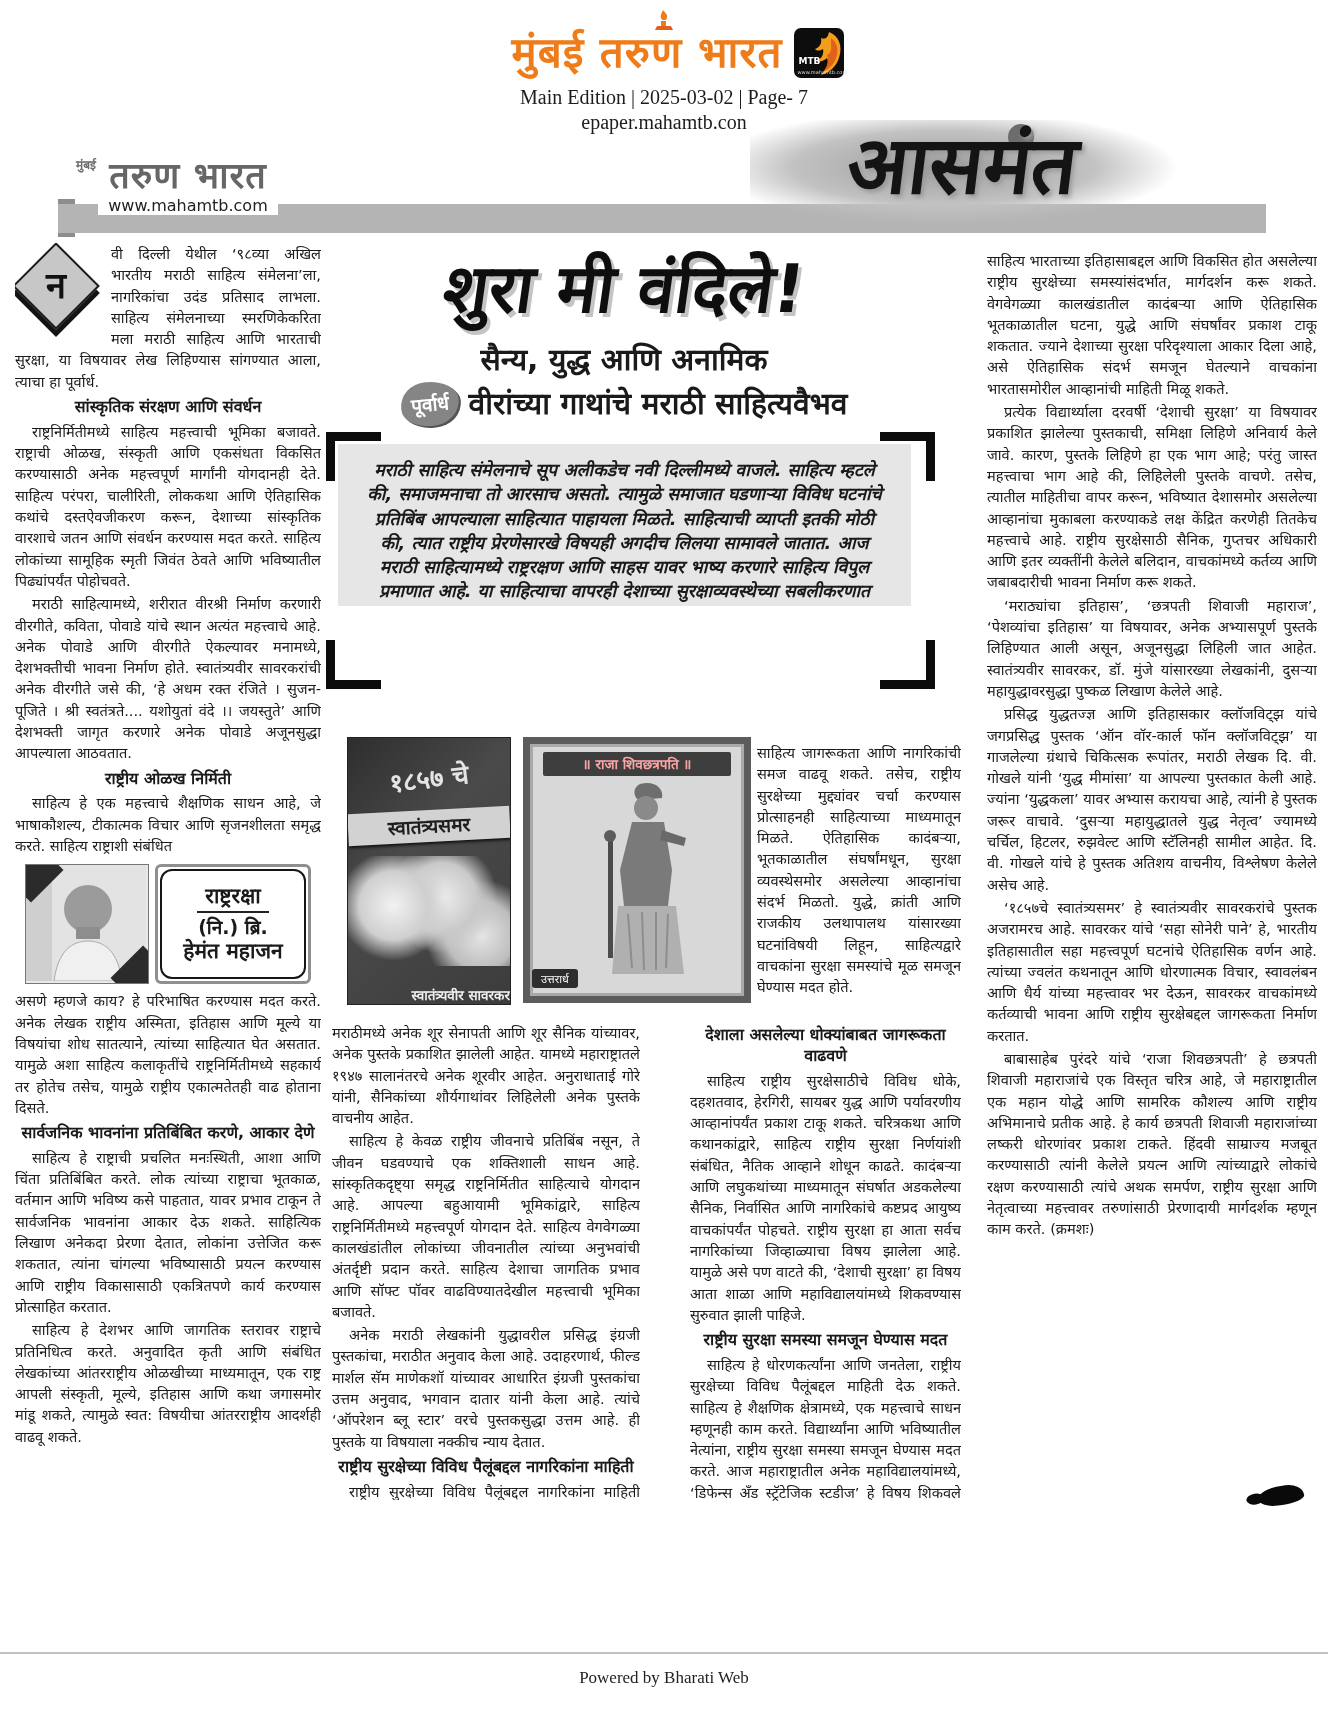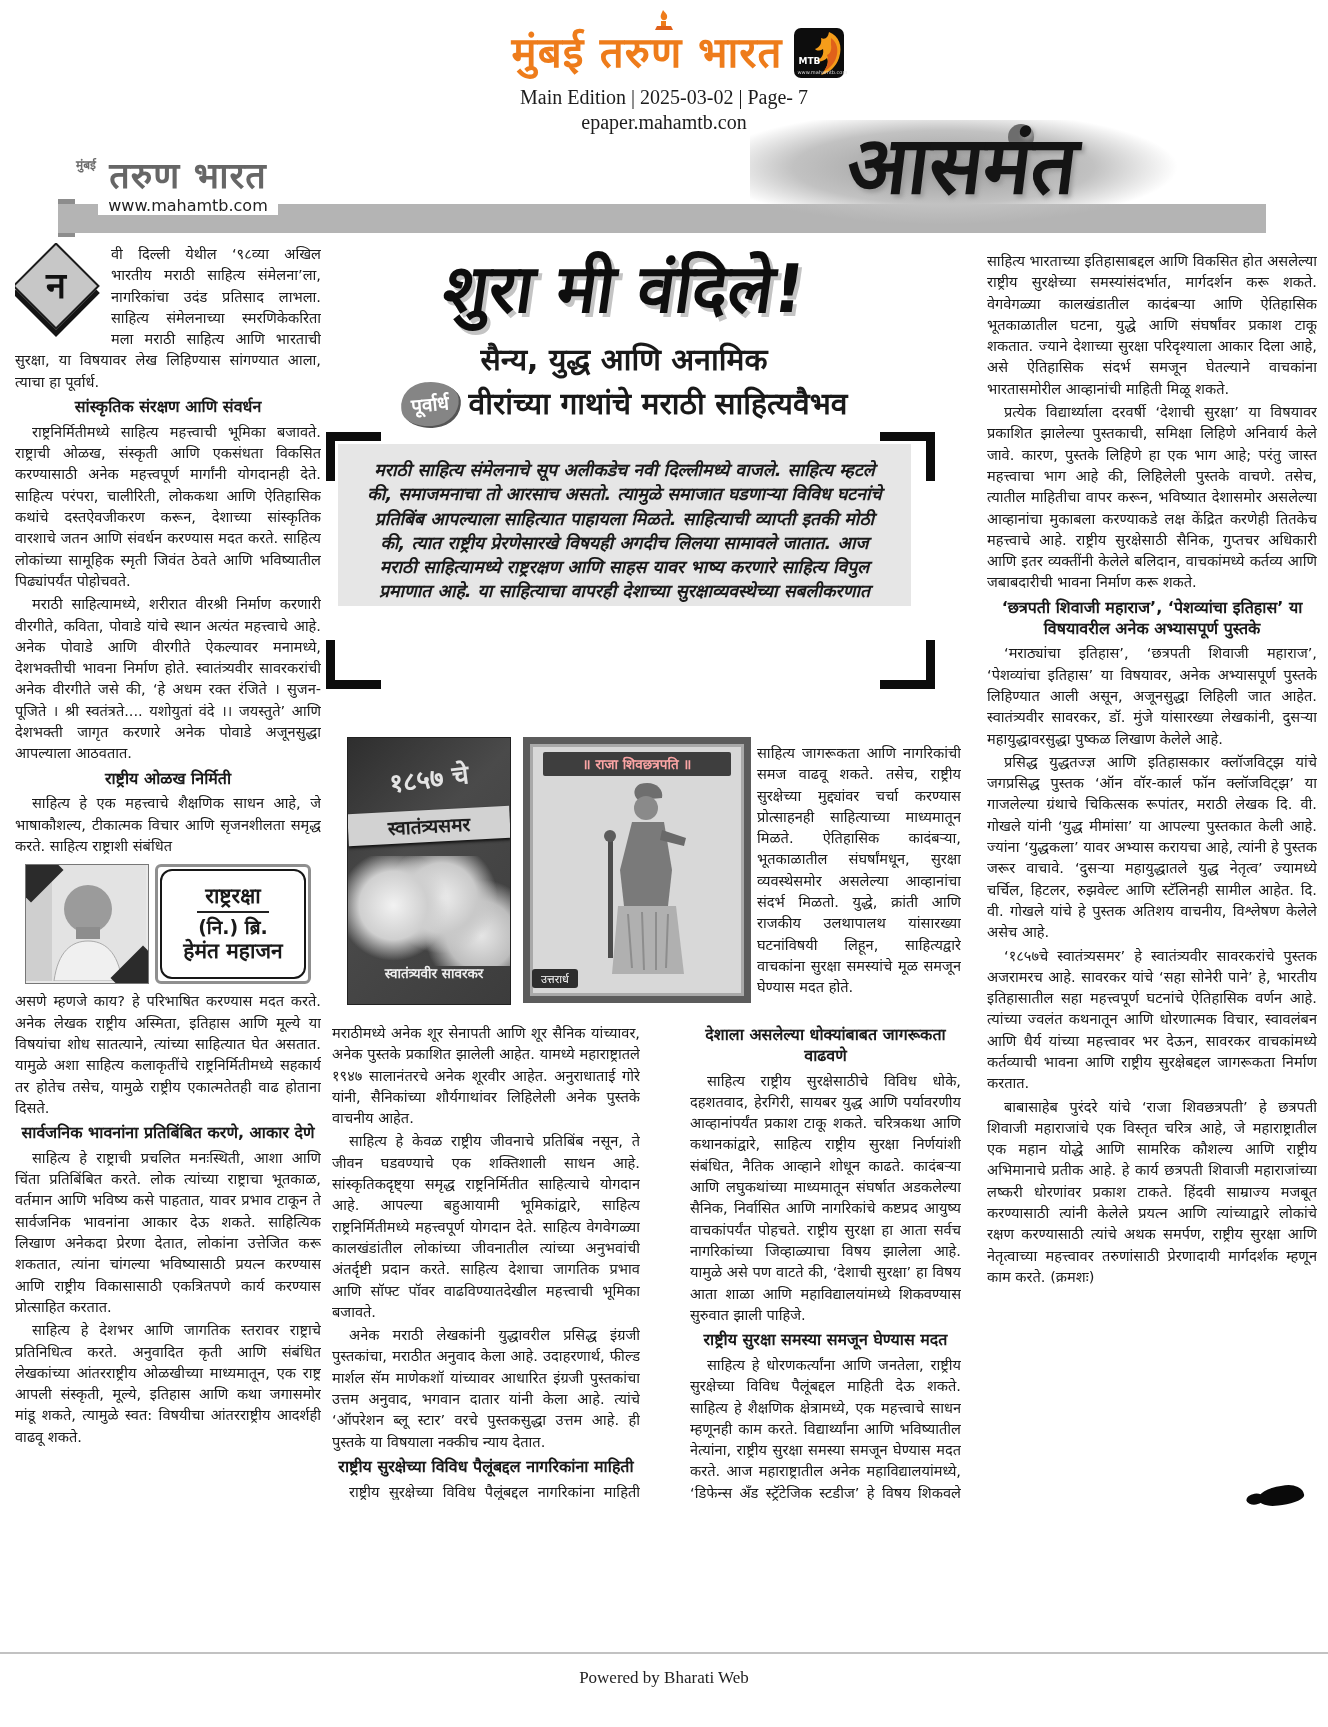--- a/index.html
+++ b/index.html
@@ -77,21 +77,21 @@
   
   .cover1{position:absolute;left:347px;top:737px;width:162px;height:266px;background:
      linear-gradient(135deg,#2e2e2e 0%,#4a4a4a 40%,#3c3c3c 100%);overflow:hidden;border:1px solid #222;}
   .cover1-title1{margin:22px 0 0 26px;color:#e4e4e4;font-size:26px;font-weight:bold;transform:rotate(-7deg);width:110px;text-align:center;}
   .cover1-band{margin-top:14px;background:#d2d2d2;color:#1e1e1e;font-size:19px;font-weight:bold;
      text-align:center;padding:3px 0;transform:rotate(-3deg);box-shadow:0 2px 3px #111;}
   .cover1-art{position:absolute;left:0;top:118px;width:100%;height:110px;
      background:radial-gradient(circle at 28% 45%,#f2f2f2 0%,#cfcfcf 26%,rgba(0,0,0,0) 42%),
                 radial-gradient(circle at 58% 38%,#ededed 0%,#c9c9c9 30%,rgba(0,0,0,0) 48%),
                 radial-gradient(circle at 82% 72%,#e6e6e6 0%,#bdbdbd 22%,rgba(0,0,0,0) 36%);}
-  .cover1-author{position:absolute;left:0;bottom:22px;width:100%;text-align:center;padding-left:10px;
+  .cover1-author{position:absolute;left:0;bottom:0;width:100%;text-align:right;padding-left:10px;
      color:#efefef;font-size:13.5px;font-weight:bold;box-sizing:border-box;}
   .cover2{position:absolute;left:523px;top:737px;width:228px;height:266px;background:#d8d8d8;
      border:7px solid #5c5c5c;box-sizing:border-box;box-shadow:inset 0 0 0 3px #a9a9a9;overflow:hidden;}
   .cover2-banner{margin:8px auto 0 auto;width:88%;background:#3e3e3e;color:#fca5a5;font-size:13.5px;
      font-weight:bold;text-align:center;padding:3px 0;border-radius:2px;}
   .cover2-fig{position:absolute;left:58px;top:34px;}
   .cover2-tag{position:absolute;left:2px;bottom:8px;background:#2e2e2e;color:#fff;font-size:11px;
      padding:2px 9px;border-radius:3px;}
   
   .footer-rule{position:absolute;left:0px;top:1652px;width:1328px;border-top:2px solid #c2c2c2;}
@@ -234,21 +234,20 @@
     </div>
   <div class="col col3">
       <div class="sub-h">देशाला असलेल्या धोक्यांबाबत जागरूकता वाढवणे</div>
       <p class="p">साहित्य राष्ट्रीय सुरक्षेसाठीचे विविध धोके, दहशतवाद, हेरगिरी, सायबर युद्ध आणि पर्यावरणीय आव्हानांपर्यंत प्रकाश टाकू शकते. चरित्रकथा आणि कथानकांद्वारे, साहित्य राष्ट्रीय सुरक्षा निर्णयांशी संबंधित, नैतिक आव्हाने शोधून काढते. कादंबऱ्या आणि लघुकथांच्या माध्यमातून संघर्षात अडकलेल्या सैनिक, निर्वासित आणि नागरिकांचे कष्टप्रद आयुष्य वाचकांपर्यंत पोहचते. राष्ट्रीय सुरक्षा हा आता सर्वच नागरिकांच्या जिव्हाळ्याचा विषय झालेला आहे. यामुळे असे पण वाटते की, ‘देशाची सुरक्षा’ हा विषय आता शाळा आणि महाविद्यालयांमध्ये शिकवण्यास सुरुवात झाली पाहिजे.</p>
       <div class="sub-h">राष्ट्रीय सुरक्षा समस्या समजून घेण्यास मदत</div>
       <p class="p">साहित्य हे धोरणकर्त्यांना आणि जनतेला, राष्ट्रीय सुरक्षेच्या विविध पैलूंबद्दल माहिती देऊ शकते. साहित्य हे शैक्षणिक क्षेत्रामध्ये, एक महत्त्वाचे साधन म्हणूनही काम करते. विद्यार्थ्यांना आणि भविष्यातील नेत्यांना, राष्ट्रीय सुरक्षा समस्या समजून घेण्यास मदत करते. आज महाराष्ट्रातील अनेक महाविद्यालयांमध्ये, ‘डिफेन्स अँड स्ट्रॅटेजिक स्टडीज’ हे विषय शिकवले जातात. त्यावर वेगवेगळ्या विषयांवर लिहिलेले ‘पीएच.डी’चे शोधनिबंध उपलब्ध आहेत.</p>
     </div>
   <div class="col col4">
       <p class="p">साहित्य भारताच्या इतिहासाबद्दल आणि विकसित होत असलेल्या राष्ट्रीय सुरक्षेच्या समस्यांसंदर्भात, मार्गदर्शन करू शकते. वेगवेगळ्या कालखंडातील कादंबऱ्या आणि ऐतिहासिक भूतकाळातील घटना, युद्धे आणि संघर्षांवर प्रकाश टाकू शकतात. ज्याने देशाच्या सुरक्षा परिदृश्याला आकार दिला आहे, असे ऐतिहासिक संदर्भ समजून घेतल्याने वाचकांना भारतासमोरील आव्हानांची माहिती मिळू शकते.</p>
       <p class="p">प्रत्येक विद्यार्थ्याला दरवर्षी ‘देशाची सुरक्षा’ या विषयावर प्रकाशित झालेल्या पुस्तकाची, समिक्षा लिहिणे अनिवार्य केले जावे. कारण, पुस्तके लिहिणे हा एक भाग आहे; परंतु जास्त महत्त्वाचा भाग आहे की, लिहिलेली पुस्तके वाचणे. तसेच, त्यातील माहितीचा वापर करून, भविष्यात देशासमोर असलेल्या आव्हानांचा मुकाबला करण्याकडे लक्ष केंद्रित करणेही तितकेच महत्त्वाचे आहे. राष्ट्रीय सुरक्षेसाठी सैनिक, गुप्तचर अधिकारी आणि इतर व्यक्तींनी केलेले बलिदान, वाचकांमध्ये कर्तव्य आणि जबाबदारीची भावना निर्माण करू शकते.</p>
-      <div class="sub-h">‘छत्रपती शिवाजी महाराज’, ‘पेशव्यांचा इतिहास’ या विषयावरील अनेक अभ्यासपूर्ण पुस्तके</div>
       <p class="p">‘मराठ्यांचा इतिहास’, ‘छत्रपती शिवाजी महाराज’, ‘पेशव्यांचा इतिहास’ या विषयावर, अनेक अभ्यासपूर्ण पुस्तके लिहिण्यात आली असून, अजूनसुद्धा लिहिली जात आहेत. स्वातंत्र्यवीर सावरकर, डॉ. मुंजे यांसारख्या लेखकांनी, दुसऱ्या महायुद्धावरसुद्धा पुष्कळ लिखाण केलेले आहे.</p>
       <p class="p">प्रसिद्ध युद्धतज्ज्ञ आणि इतिहासकार क्लॉजविट्झ यांचे जगप्रसिद्ध पुस्तक ‘ऑन वॉर-कार्ल फॉन क्लॉजविट्झ’ या गाजलेल्या ग्रंथाचे चिकित्सक रूपांतर, मराठी लेखक दि. वी. गोखले यांनी ‘युद्ध मीमांसा’ या आपल्या पुस्तकात केली आहे. ज्यांना ‘युद्धकला’ यावर अभ्यास करायचा आहे, त्यांनी हे पुस्तक जरूर वाचावे. ‘दुसऱ्या महायुद्धातले युद्ध नेतृत्व’ ज्यामध्ये चर्चिल, हिटलर, रुझवेल्ट आणि स्टॅलिनही सामील आहेत. दि. वी. गोखले यांचे हे पुस्तक अतिशय वाचनीय, विश्लेषण केलेले असेच आहे.</p>
       <p class="p">‘१८५७चे स्वातंत्र्यसमर’ हे स्वातंत्र्यवीर सावरकरांचे पुस्तक अजरामरच आहे. सावरकर यांचे ‘सहा सोनेरी पाने’ हे, भारतीय इतिहासातील सहा महत्त्वपूर्ण घटनांचे ऐतिहासिक वर्णन आहे. त्यांच्या ज्वलंत कथनातून आणि धोरणात्मक विचार, स्वावलंबन आणि धैर्य यांच्या महत्त्वावर भर देऊन, सावरकर वाचकांमध्ये कर्तव्याची भावना आणि राष्ट्रीय सुरक्षेबद्दल जागरूकता निर्माण करतात.</p>
       <p class="p">बाबासाहेब पुरंदरे यांचे ‘राजा शिवछत्रपती’ हे छत्रपती शिवाजी महाराजांचे एक विस्तृत चरित्र आहे, जे महाराष्ट्रातील एक महान योद्धे आणि सामरिक कौशल्य आणि राष्ट्रीय अभिमानाचे प्रतीक आहे. हे कार्य छत्रपती शिवाजी महाराजांच्या लष्करी धोरणांवर प्रकाश टाकते. हिंदवी साम्राज्य मजबूत करण्यासाठी त्यांनी केलेले प्रयत्न आणि त्यांच्याद्वारे लोकांचे रक्षण करण्यासाठी त्यांचे अथक समर्पण, राष्ट्रीय सुरक्षा आणि नेतृत्वाच्या महत्त्वावर तरुणांसाठी प्रेरणादायी मार्गदर्शक म्हणून काम करते. (क्रमशः)</p>
     </div>
 
   <div class="end-mark"></div>
 
   <div class="footer-rule"></div>
   <div class="footer-text">Powered by Bharati Web</div>

